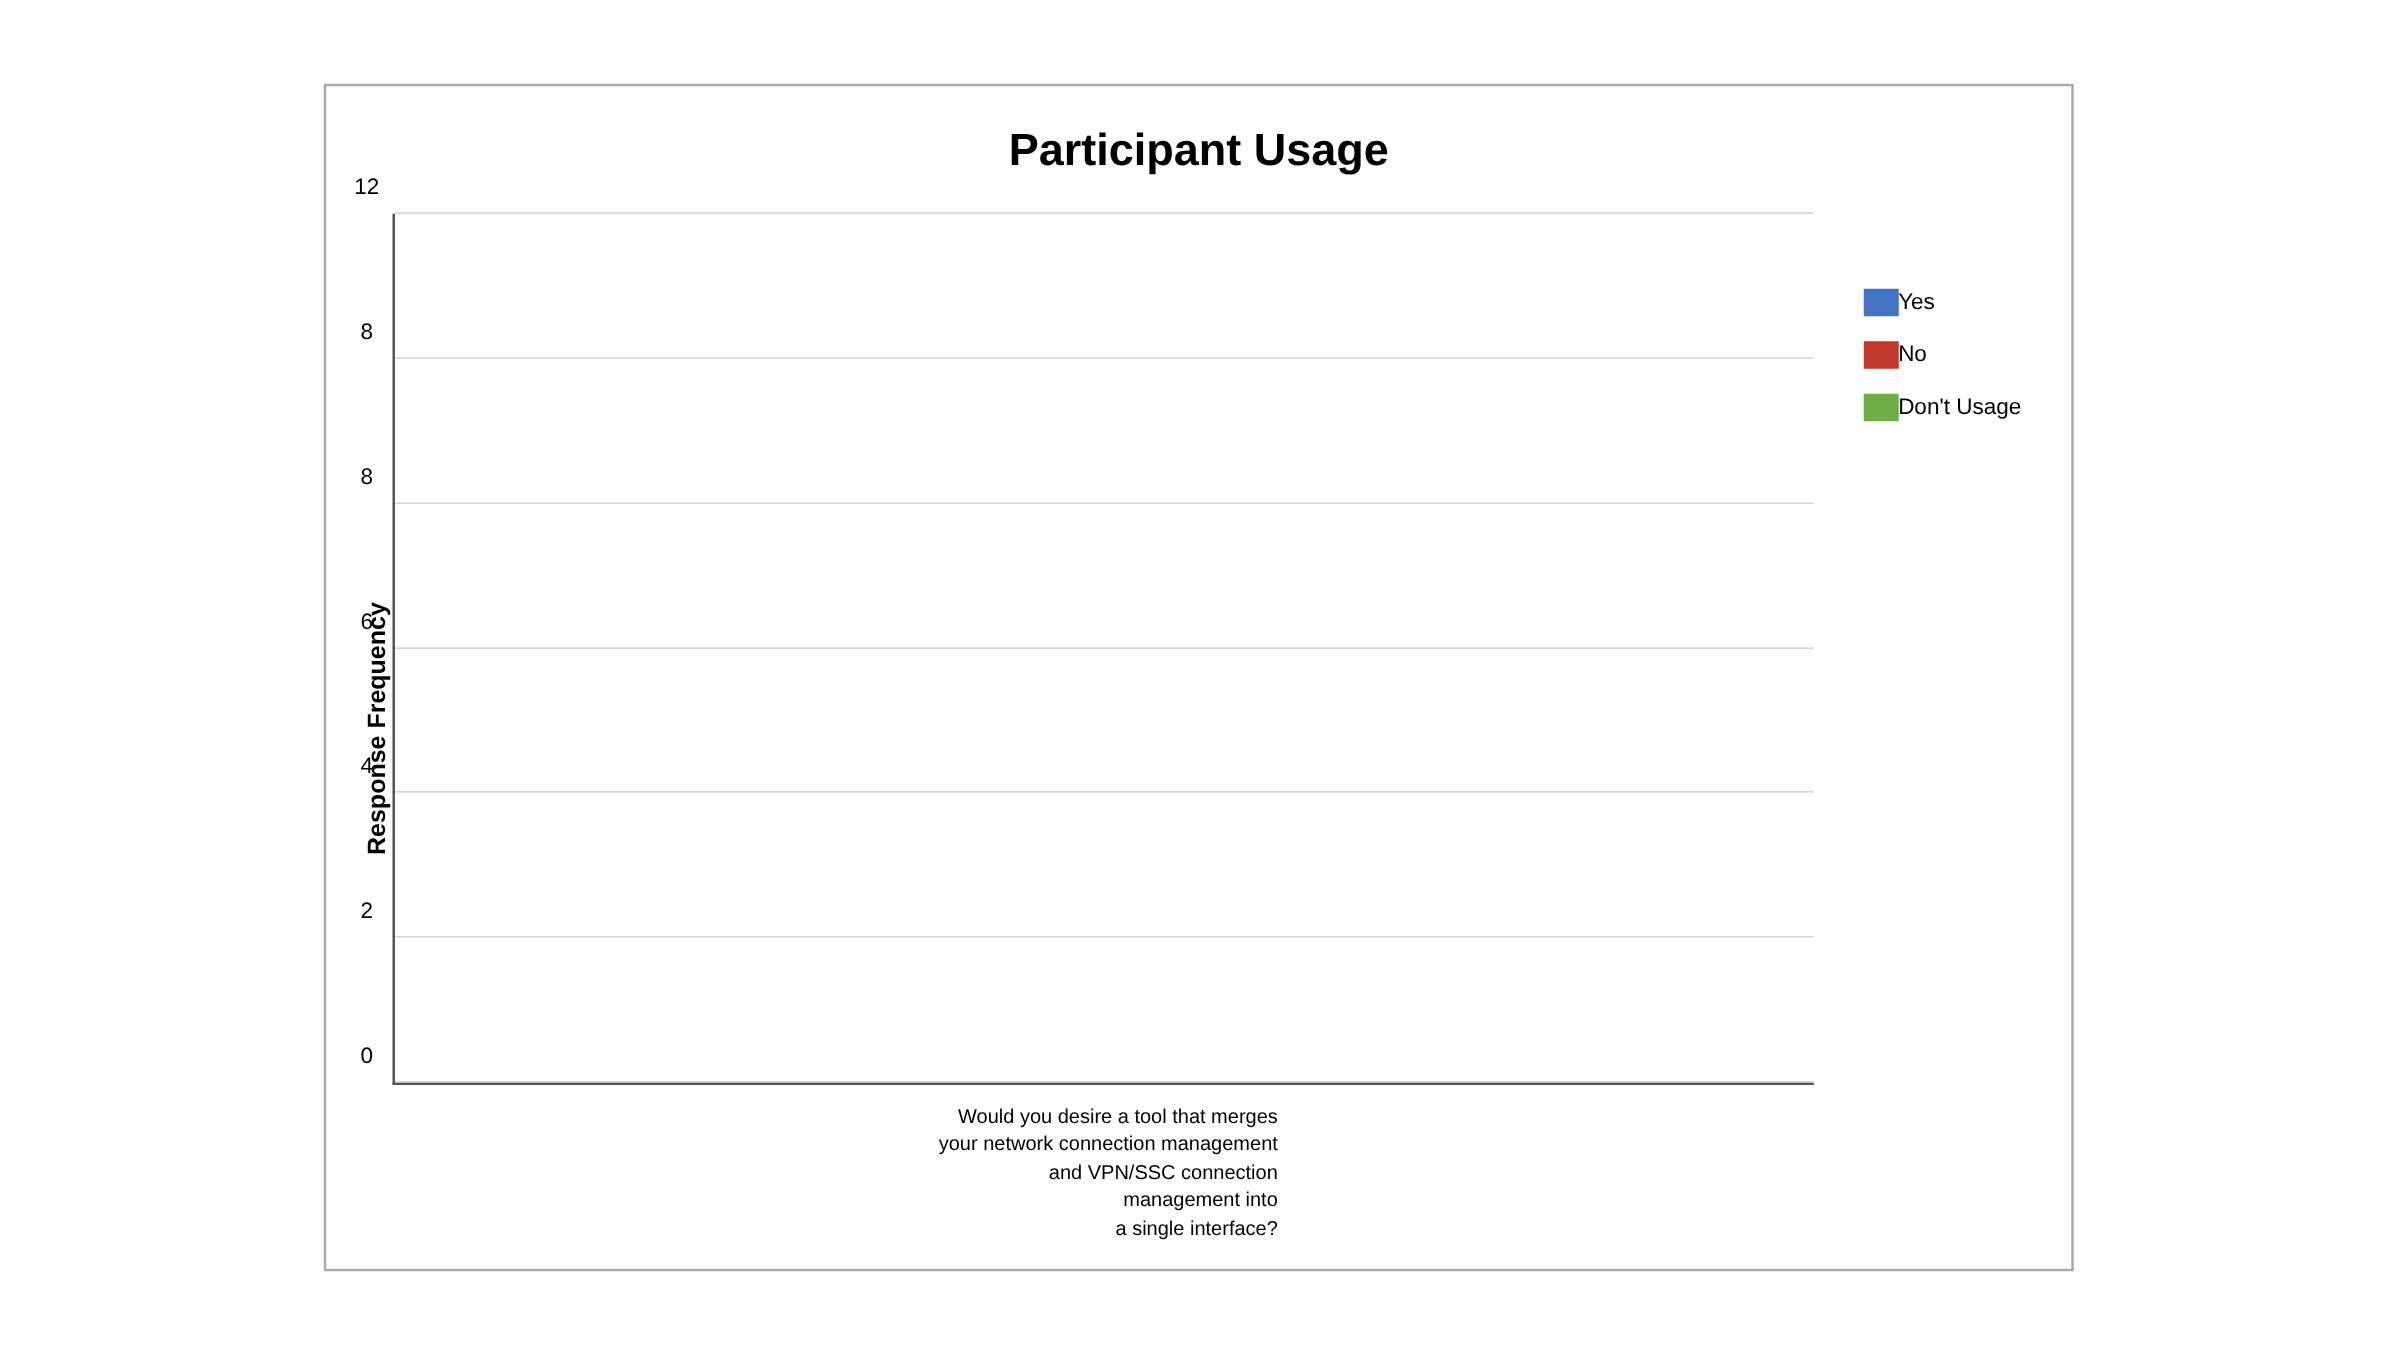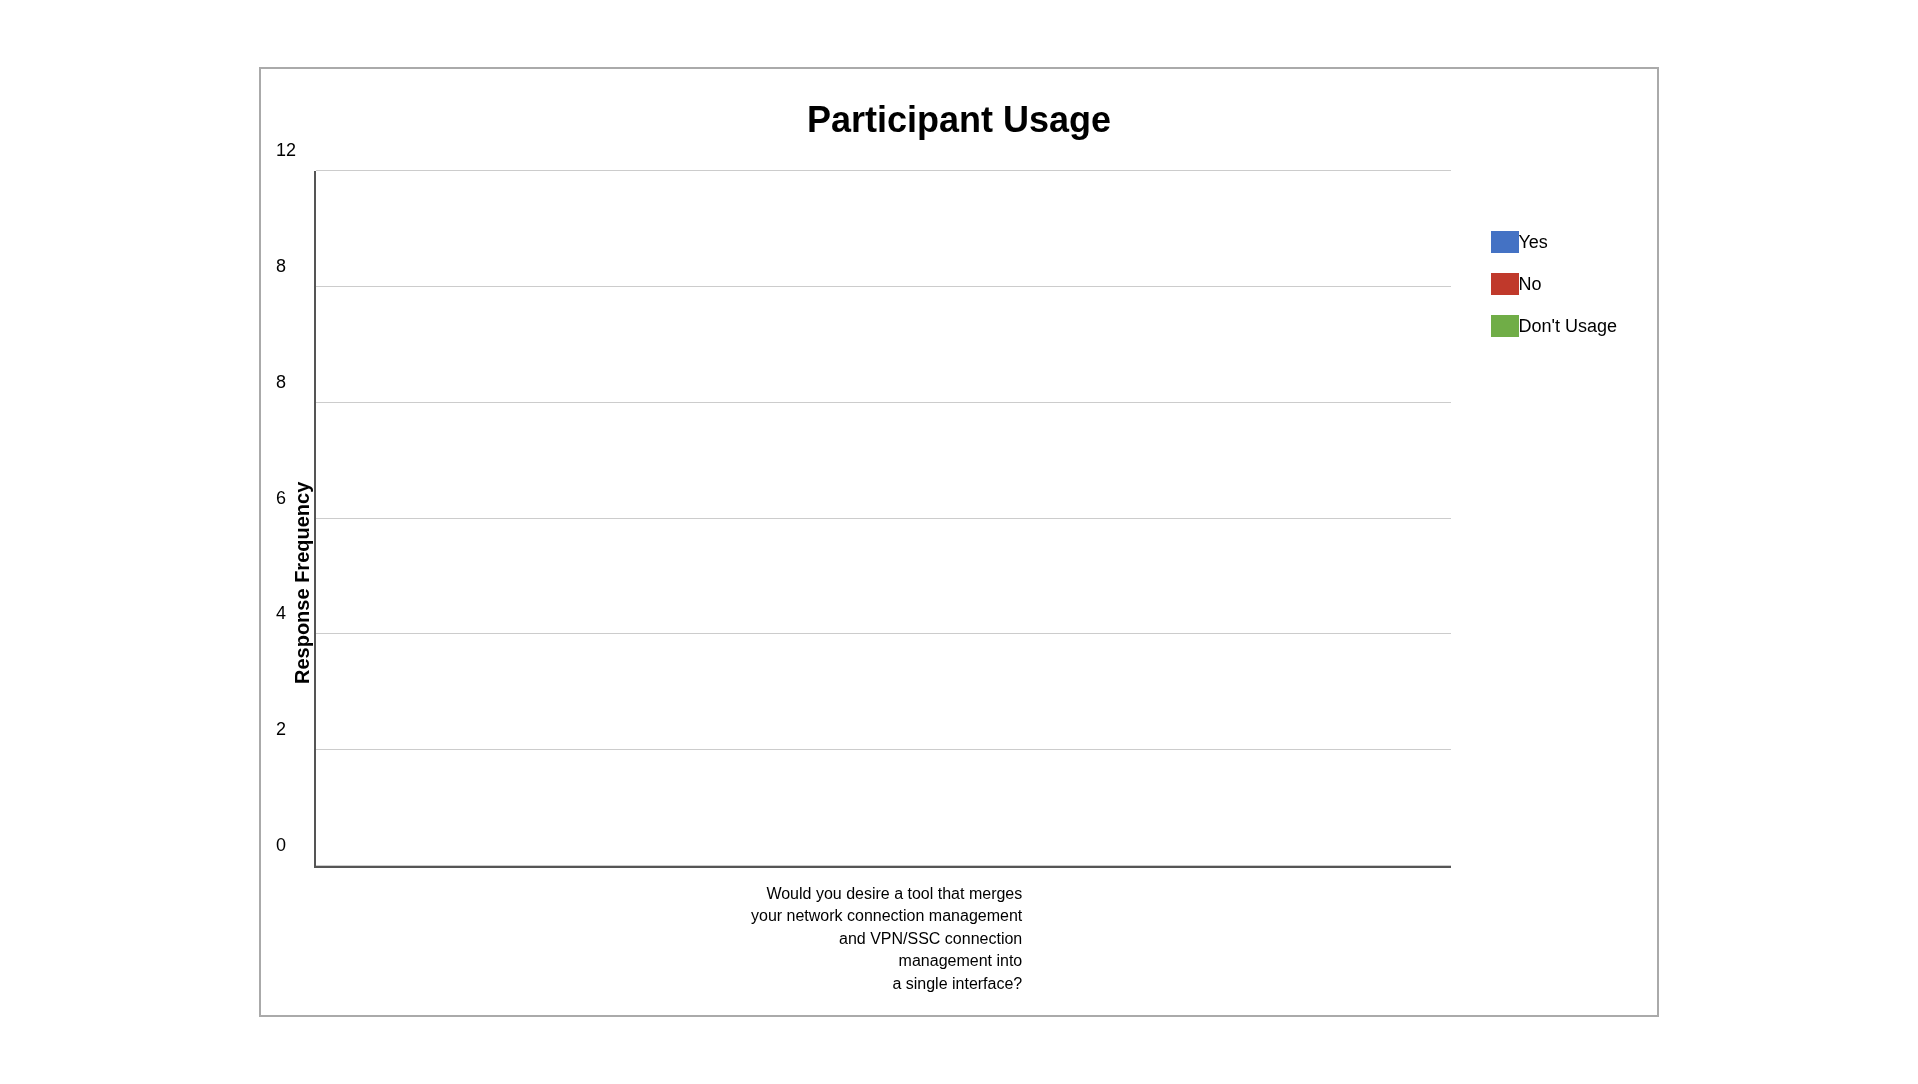--- a/index.html
+++ b/index.html
@@ -69,21 +69,21 @@
       position: absolute;
       left: 0;
       right: 0;
       border-top: 1px solid #ccc;
     }
     .y-tick-label {
       position: absolute;
       left: -40px;
       font-size: 18px;
       transform: translateY(-50%);
-      text-align: left;
+      text-align: center;
       width: 35px;
     }
     .bars-wrapper {
       position: absolute;
       bottom: 0;
       left: 0;
       right: 0;
       top: 0;
       display: flex;
       align-items: flex-end;
@@ -113,21 +113,21 @@
     
     .legend {
       display: flex;
       flex-direction: column;
       gap: 20px;
       padding: 60px 20px 20px 40px;
       min-width: 160px;
     }
     .legend-item {
       display: flex;
-      align-items: center;
+      align-items: flex-start;
       gap: 0;
       font-size: 18px;
     }
     .legend-swatch {
       width: 28px;
       height: 22px;
       flex-shrink: 0;
     }
   </style>
 </head>

